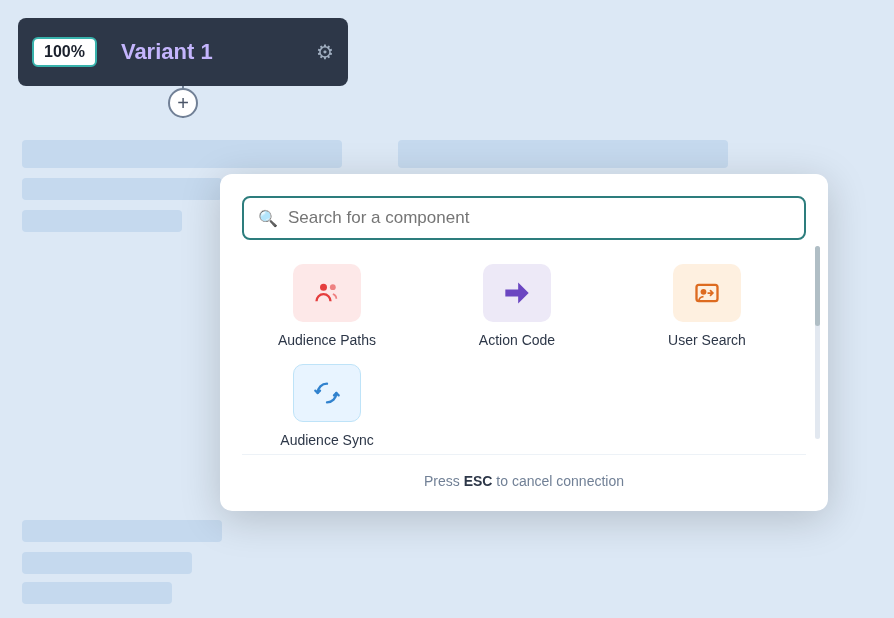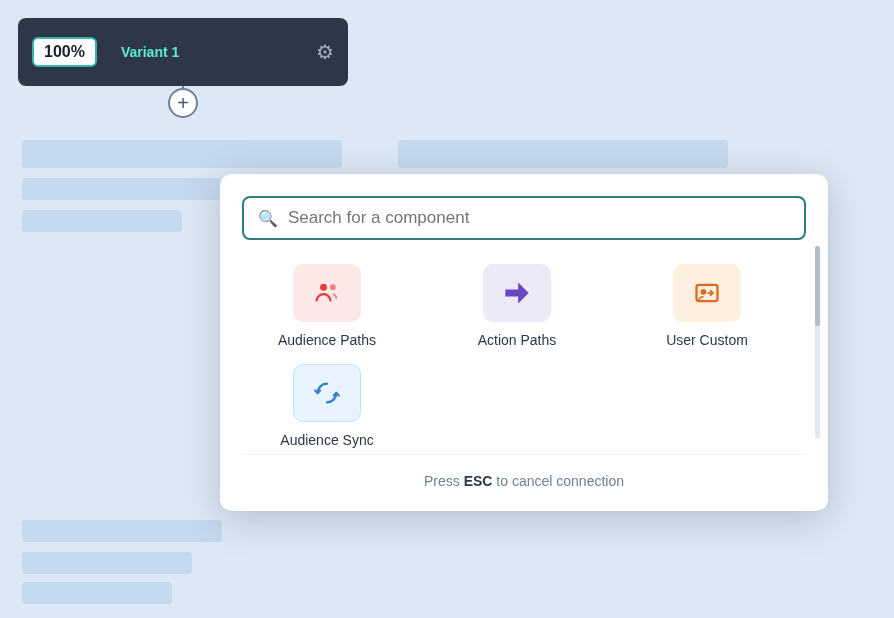--- a/index.html
+++ b/index.html
@@ -47,23 +47,23 @@
       background: white;
       border: 2px solid #38b2ac;
       border-radius: 6px;
       padding: 4px 10px;
       font-weight: 700;
       font-size: 16px;
       color: #1a202c;
     }
 
     .variant-label {
-      color: #5eead4;
+      color: #c4b5fd;
       font-weight: 600;
-      font-size: 14px;
+      font-size: 22px;
       flex: 1;
     }
 
     .gear-icon {
       color: #a0aec0;
       font-size: 20px;
       cursor: pointer;
     }
 
     
@@ -253,32 +253,32 @@
           </svg>
         </div>
         <span class="component-label">Audience Paths</span>
       </div>
       <div class="component-item">
         <div class="component-icon-box icon-action-paths">
           <svg width="28" height="28" viewBox="0 0 24 24" fill="none">
             <polygon points="13,3 22,12 13,21 13,15 2,15 2,9 13,9" fill="#6b46c1"></polygon>
           </svg>
         </div>
-        <span class="component-label">Action Paths</span>
+        <span class="component-label">Action Code</span>
       </div>
       <div class="component-item">
         <div class="component-icon-box icon-user-update">
           <svg width="28" height="28" viewBox="0 0 24 24" fill="none">
             <rect x="3" y="5" width="18" height="14" rx="2" fill="none" stroke="#dd6b20" stroke-width="2"></rect>
             <circle cx="9" cy="11" r="2.5" fill="#dd6b20"></circle>
             <path d="M5 19c0-2.2 1.8-4 4-4" stroke="#dd6b20" stroke-width="1.5" fill="none"></path>
             <path d="M15 10l2 2-2 2M17 12h-4" stroke="#dd6b20" stroke-width="1.5" fill="none" stroke-linecap="round"></path>
           </svg>
         </div>
-        <span class="component-label">User Custom</span>
+        <span class="component-label">User Search</span>
       </div>
       <div class="component-item">
         <div class="component-icon-box icon-audience-sync">
           <svg width="28" height="28" viewBox="0 0 24 24" fill="none">
             <path d="M4 12a8 8 0 018-8" stroke="#3182ce" stroke-width="2" stroke-linecap="round"></path>
             <path d="M20 12a8 8 0 01-8 8" stroke="#3182ce" stroke-width="2" stroke-linecap="round"></path>
             <polyline points="2,10 4,12 6,10" stroke="#3182ce" stroke-width="2" fill="none" stroke-linecap="round" stroke-linejoin="round"></polyline>
             <polyline points="18,14 20,12 22,14" stroke="#3182ce" stroke-width="2" fill="none" stroke-linecap="round" stroke-linejoin="round"></polyline>
           </svg>
         </div>

